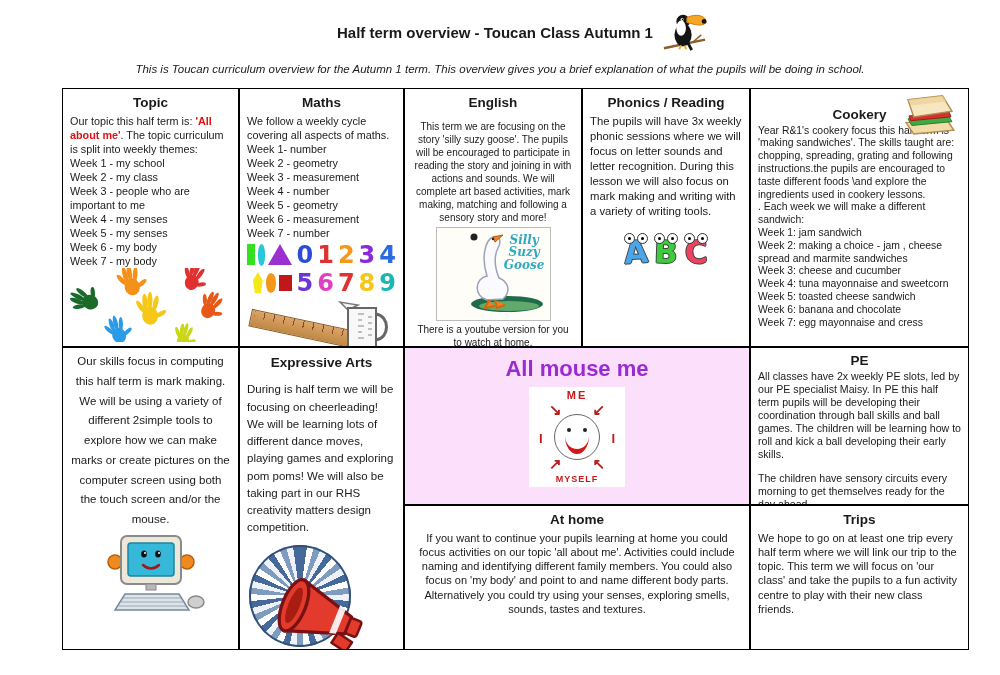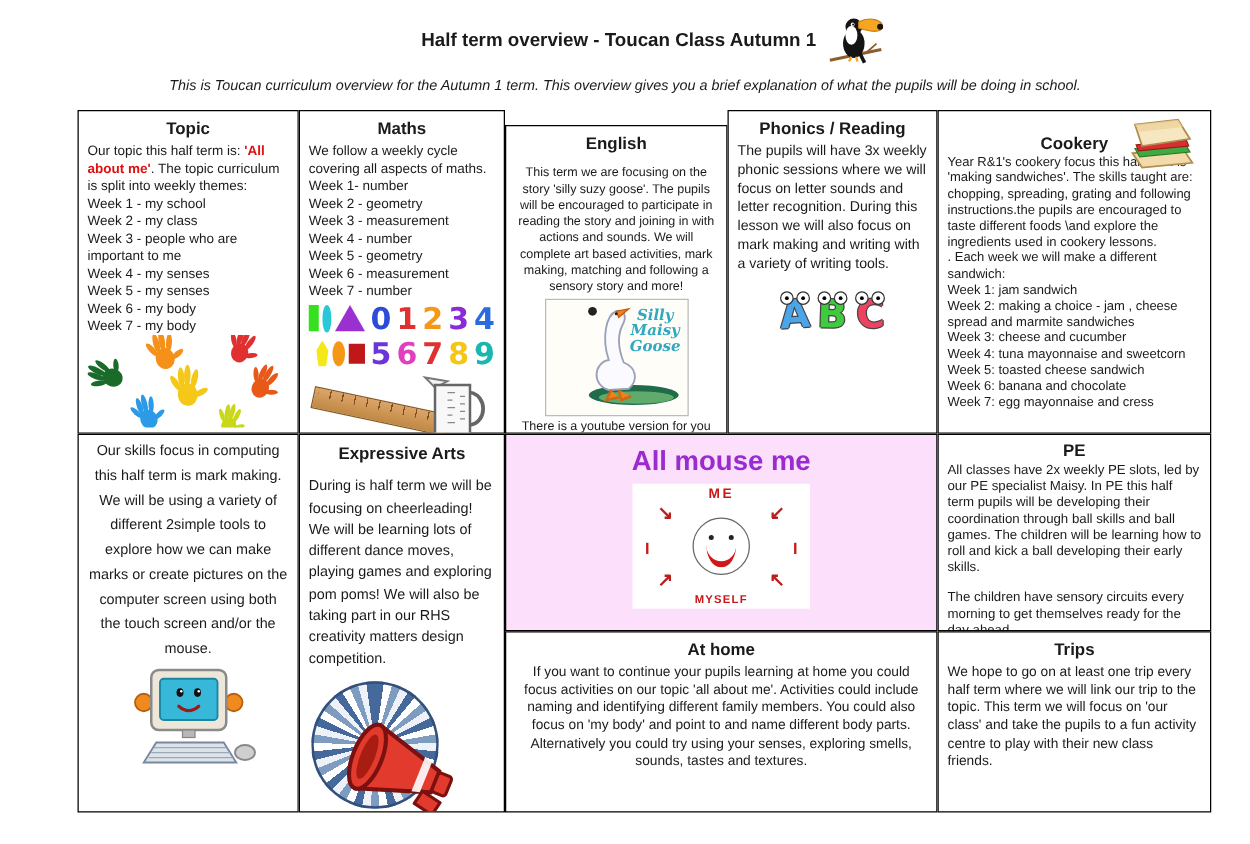--- a/index.html
+++ b/index.html
@@ -14,21 +14,21 @@
   
   .grid{position:absolute;left:62px;top:88px;width:907px;height:562px;
         display:grid;grid-template-columns:177px 165px 178px 168px 219px;
         grid-template-rows:259px 158px 145px;}
   .cell{border:1px solid #000;box-sizing:border-box;padding:4px 7px;background:#fff;overflow:hidden;position:relative;}
   .cell .h{font-weight:bold;font-size:13.5px;text-align:center;margin:1px 0 2px;}
   .ln{display:block;}
 
   .c-topic{grid-column:1;grid-row:1;font-size:10.8px;line-height:1.3;}
   .c-maths{grid-column:2;grid-row:1;font-size:10.8px;line-height:1.3;}
-  .c-english{grid-column:3;grid-row:1;font-size:10px;line-height:1.3;text-align:center;margin-top:12px;}
+  .c-english{grid-column:3;grid-row:1;font-size:10px;line-height:1.3;text-align:center;}
   .c-phonics{grid-column:4;grid-row:1;font-size:11.3px;line-height:1.33;}
   .c-cookery{grid-column:5;grid-row:1;font-size:10.4px;line-height:1.23;}
   .c-computing{grid-column:1;grid-row:2/4;font-size:11.5px;line-height:1.72;text-align:center;}
   .c-arts{grid-column:2;grid-row:2/4;font-size:11.5px;line-height:1.5;}
   .c-aam{grid-column:3/5;grid-row:2;text-align:center;}
   .c-pe{grid-column:5;grid-row:2;font-size:10.6px;line-height:1.23;}
   .c-athome{grid-column:3/5;grid-row:3;font-size:11px;line-height:1.3;text-align:center;}
   .c-trips{grid-column:5;grid-row:3;font-size:11px;line-height:1.3;}
 
   .red-bold{font-weight:bold;}
@@ -65,21 +65,21 @@
   .abc.a b{color:#4aa6e8;transform:rotate(-4deg);}
   .abc.b b{color:#3ecb3e;transform:rotate(2deg);}
   .abc.c b{color:#ee4360;transform:rotate(-2deg);}
 
   
   .sandwich{position:absolute;top:3px;right:8px;}
   .c-cookery .h{margin-top:14px;margin-bottom:1px;}
 
   
   .aam-title{font-weight:bold;font-size:22px;margin-top:4px;}
-  .aam-box{width:142px;height:100px;background:#fff;margin:5px auto 0;position:relative;
+  .aam-box{width:96px;height:100px;background:#fff;margin:5px auto 0;position:relative;
     font-weight:bold;color:#c81818;}
   .aam-me{position:absolute;top:2px;left:50%;transform:translateX(-50%);font-size:11px;letter-spacing:2px;}
   .aam-myself{position:absolute;bottom:3px;left:50%;transform:translateX(-50%);font-size:9px;letter-spacing:1px;}
   .aam-i-left{position:absolute;left:10px;top:44px;font-size:13px;}
   .aam-i-right{position:absolute;right:10px;top:44px;font-size:13px;}
   .aam-arrow{position:absolute;font-size:15px;color:#b82020;}
   .aam-tl{left:20px;top:14px;}.aam-tr{right:20px;top:14px;}
   .aam-bl{left:20px;bottom:14px;}.aam-br{right:20px;bottom:14px;}
   .aam-face{position:absolute;left:50%;top:50%;transform:translate(-50%,-50%);
     width:44px;height:44px;border:1.5px solid #666;border-radius:50%;background:#fff;}
@@ -213,21 +213,21 @@
         <circle cx="9" cy="9" r="3.5" fill="#222"></circle>
         <ellipse cx="42" cy="76" rx="36" ry="8" fill="#1f6b4a"></ellipse>
         <ellipse cx="44" cy="78" rx="30" ry="5" fill="#7cc47a" opacity="0.7"></ellipse>
         <path d="M22 72 C8 68 10 50 22 48 C16 30 20 12 28 9 C34 7 37 13 33 20 C28 30 30 40 34 50 C44 54 46 64 38 71 Z" fill="#fbfbff" stroke="#9aa2b8" stroke-width="1.5"></path>
         <path d="M28 9 L38 7 L30 14 Z" fill="#f08020" stroke="#c05808" stroke-width="1"></path>
         <circle cx="28" cy="11" r="1.2" fill="#222"></circle>
         <path d="M24 72 L20 80 L30 78 M30 72 L32 80 L40 77" fill="#f08020" stroke="#d06810" stroke-width="2"></path>
       </svg>
       <div class="book-title">
         <div>Silly</div>
-        <div>Maisy</div>
+        <div>Suzy</div>
         <div>Goose</div>
       </div>
     </div>
     <div>There is a youtube version for you to watch at home.</div>
   </div>
 
   <div class="cell c-phonics">
     <div class="h">Phonics / Reading</div>
     <div>The pupils will have 3x weekly phonic sessions where we will focus on letter sounds and letter recognition. During this lesson we will also focus on mark making and writing with a variety of writing tools.</div>
     <div class="abc-row">

